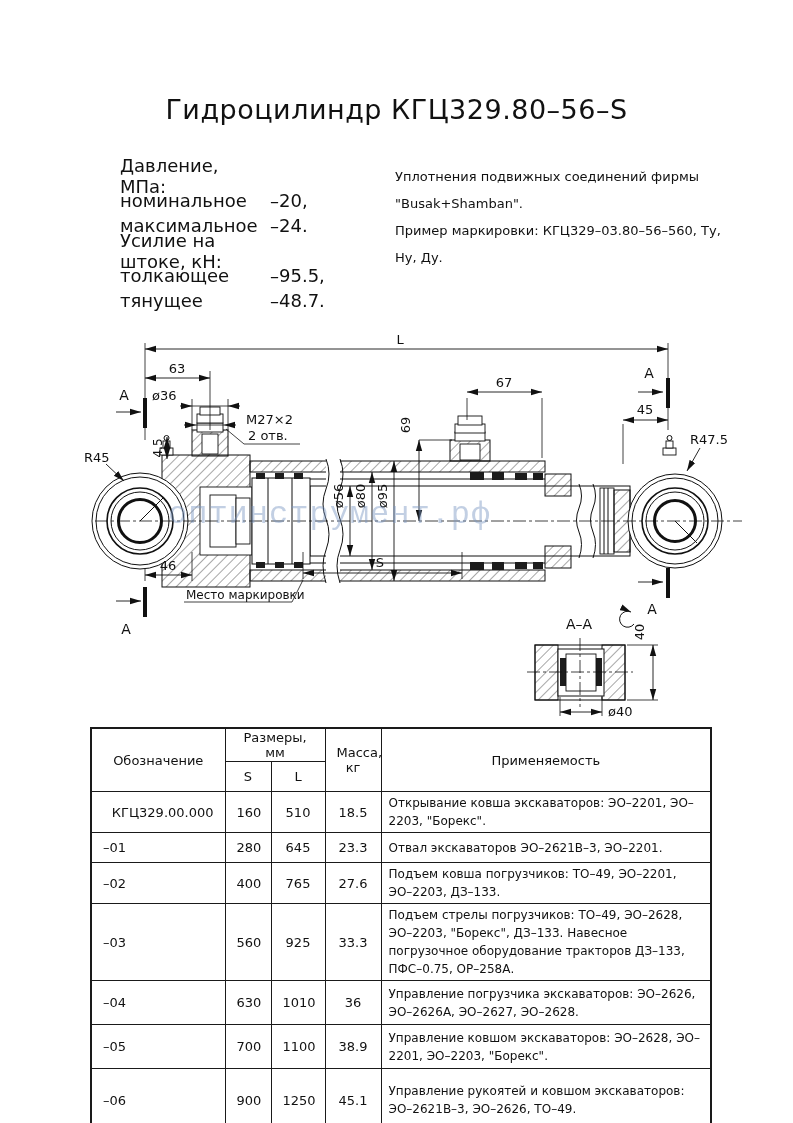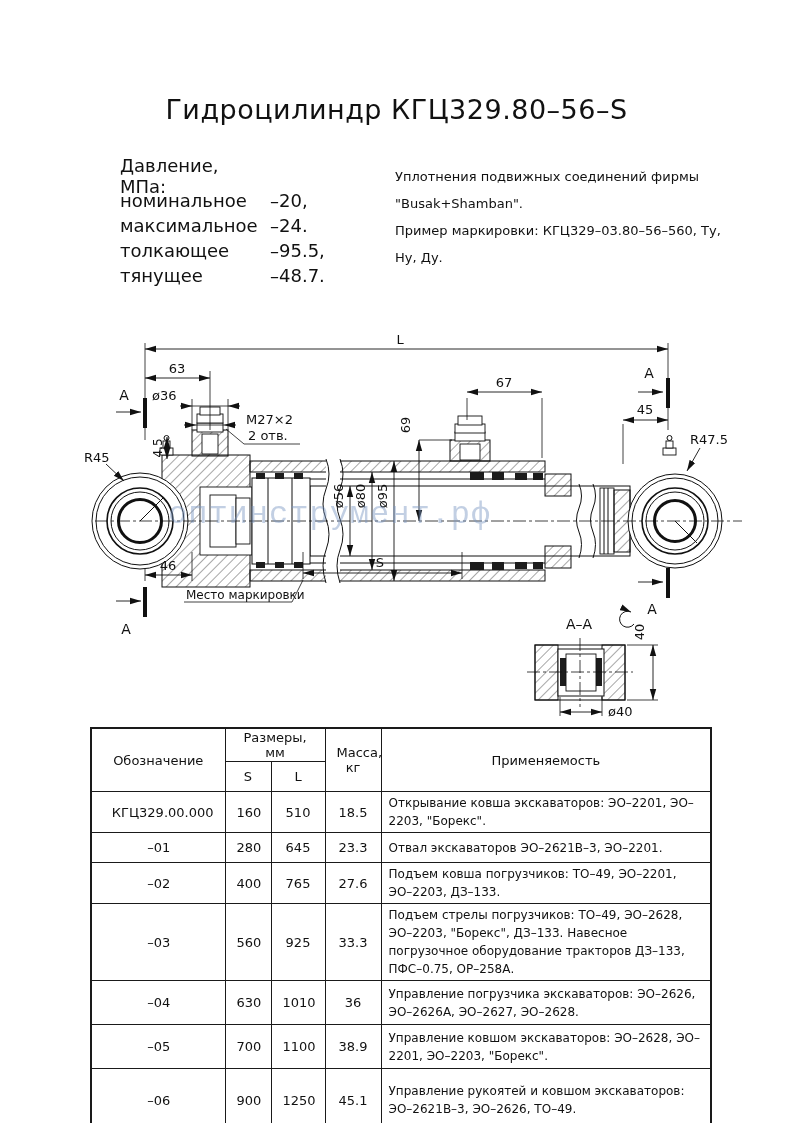--- a/index.html
+++ b/index.html
@@ -32,21 +32,21 @@
   .abar{stroke:#111;stroke-width:4;fill:none;}
   .lbl{font-family:"DejaVu Sans",sans-serif;font-size:13px;fill:#111;}
   .lbl-s{font-family:"DejaVu Sans",sans-serif;font-size:12px;fill:#111;}
   .lbl-a{font-family:"DejaVu Sans",sans-serif;font-size:14px;fill:#111;}
   
   #tbl{position:absolute;left:90px;top:727px;border-collapse:collapse;table-layout:fixed;
        width:620px;font-size:13px;}
   #tbl td,#tbl th{border:1px solid #1a1a1a;font-weight:normal;padding:1px 11px;vertical-align:middle;}
   #tbl{border:2px solid #1a1a1a;}
   #tbl .num{text-align:center;}
-  #tbl .des{text-align:center;padding-right:10px;}
+  #tbl .des{text-align:left;padding-right:10px;}
   #tbl .des-first{text-align:right;padding-left:7px;}
   #tbl .app{font-size:12px;line-height:1.5;text-align:left;padding:2px 7px;}
   #tbl th{text-align:center;}
 </style>
 </head>
 <body>
 
 <div id="page">
 
   <div id="title">Гидроцилиндр КГЦ329.80–56–S</div>
@@ -56,20 +56,24 @@
       <span class="lab">Давление, МПа:</span>
       <span></span>
       </div>
     <div class="row">
       <span class="lab">номинальное</span>
       <span>–20,</span>
       </div>
     <div class="row">
       <span class="lab">максимальное</span>
       <span>–24.</span>
+      </div>
+    <div class="row">
+      <span class="lab">Усилие на штоке, кН:</span>
+      <span></span>
       </div>
     <div class="row">
       <span class="lab">толкающее</span>
       <span>–95.5,</span>
       </div>
     <div class="row">
       <span class="lab">тянущее</span>
       <span>–48.7.</span>
       </div>
   </div>

